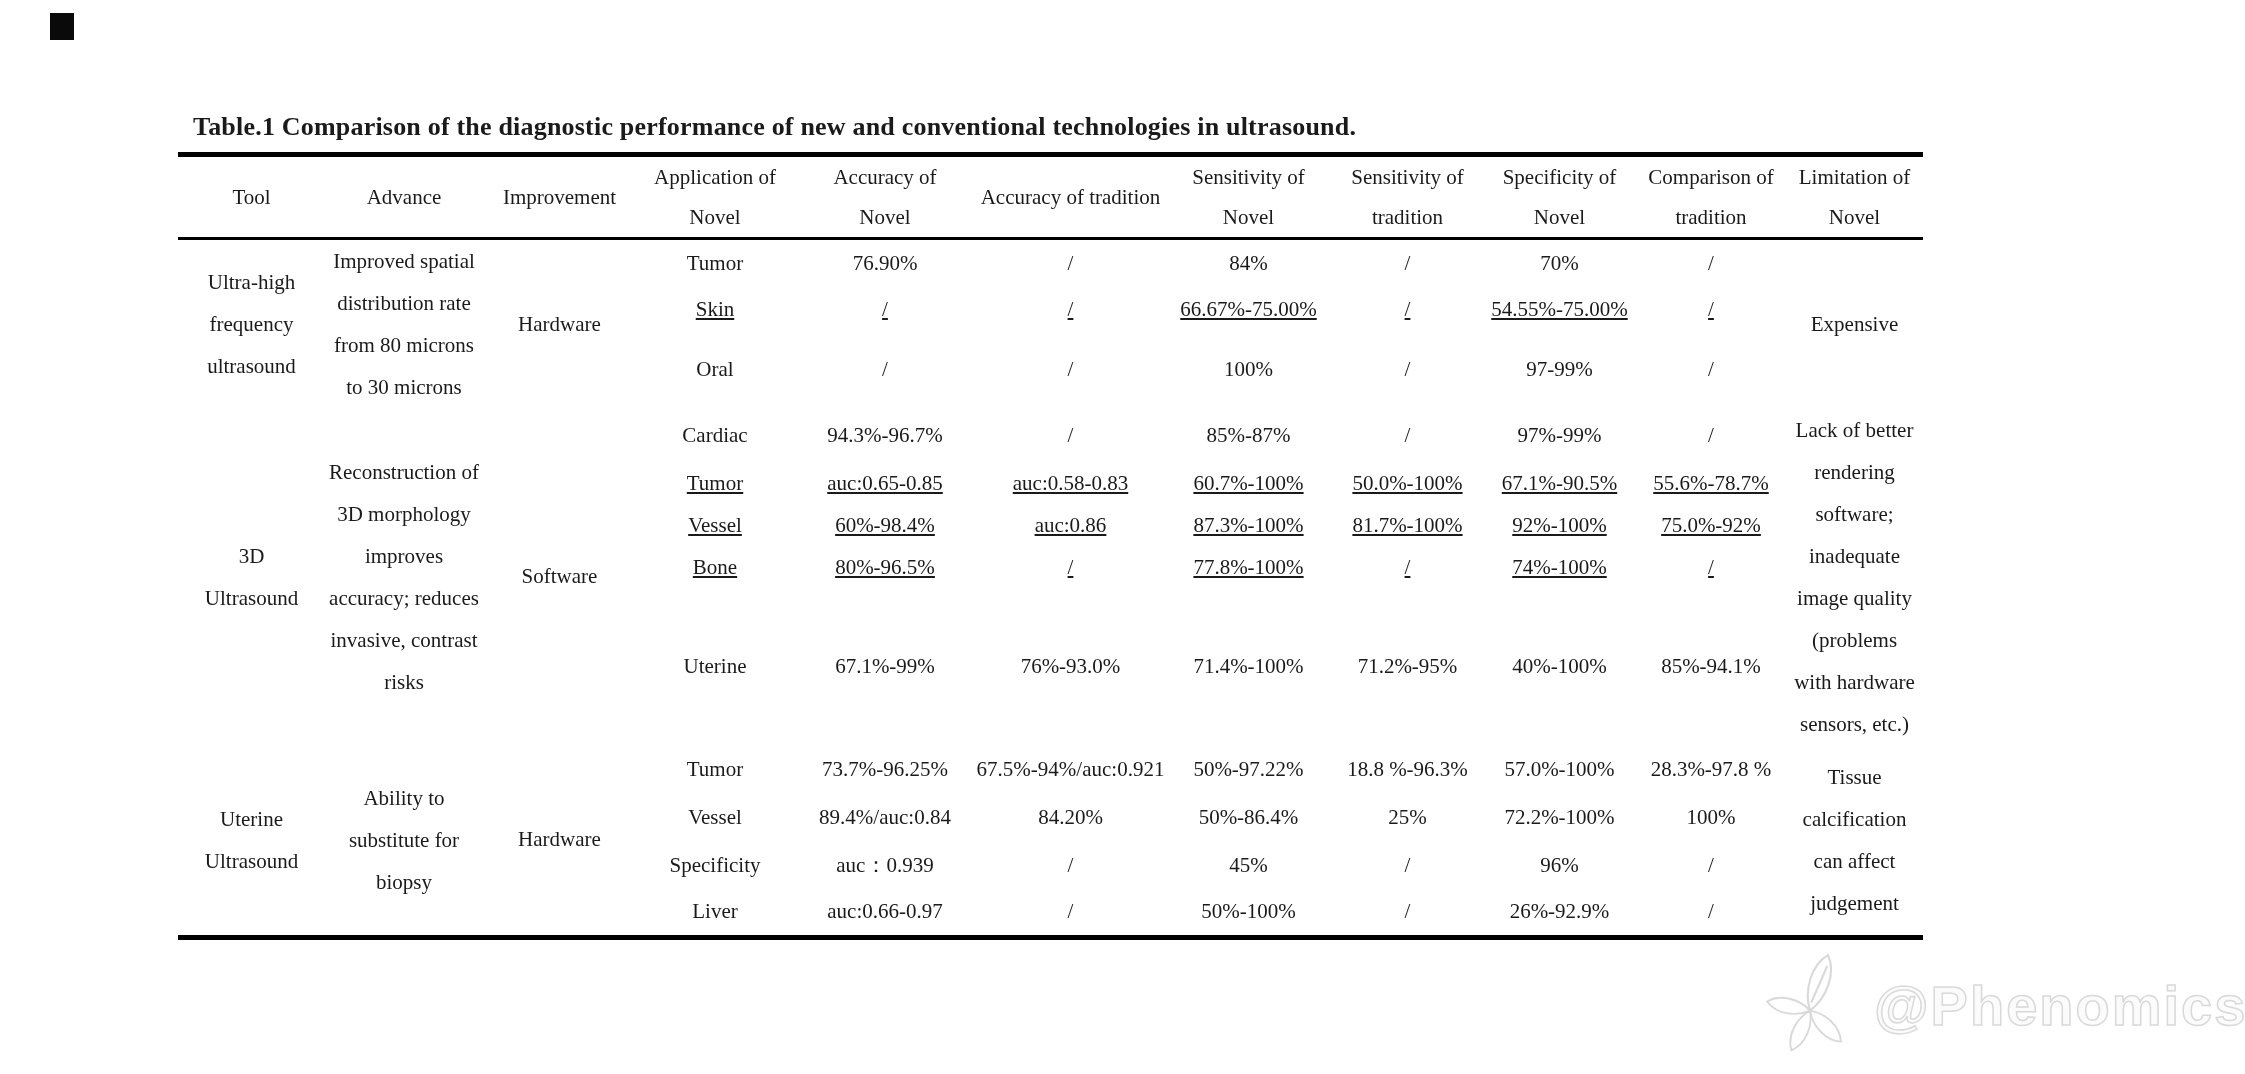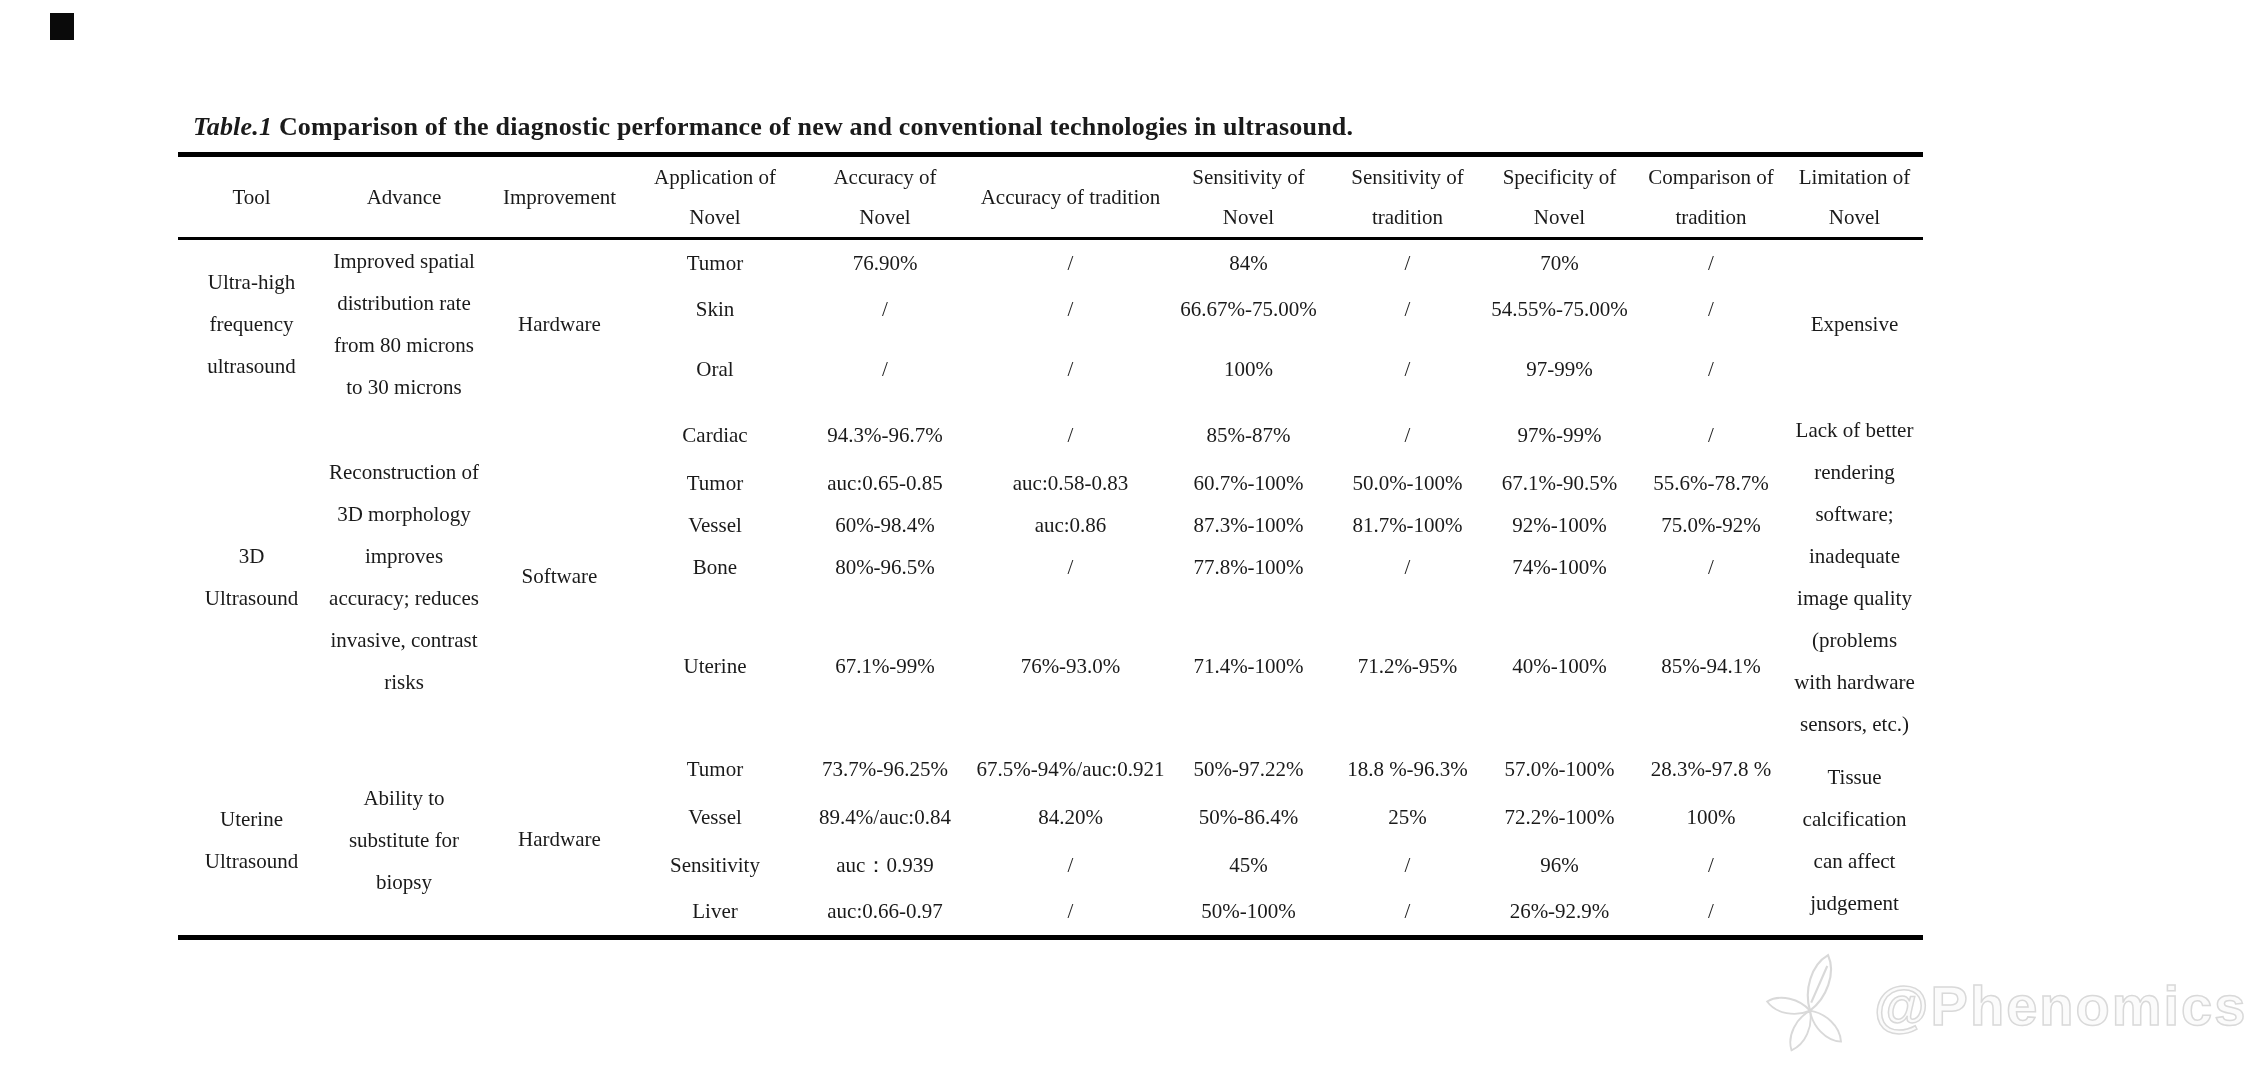--- a/index.html
+++ b/index.html
@@ -16,21 +16,21 @@
   .corner-mark {
     position:absolute; left:50px; top:13px; width:24px; height:27px;
     background:#0a0a0a;
   }
 
   .title {
     position:absolute; left:193px; top:112px;
     font-size:26px; font-weight:bold; white-space:nowrap;
     letter-spacing:0.2px;
   }
-  .title .tlabel { font-style:italic; }
+  .title .tlabel { }
 
   table.paper-table {
     position:absolute; left:178px; top:152px;
     width:1745px;
     border-collapse:collapse; table-layout:fixed;
     border-top:5px solid #000;
     border-bottom:5px solid #000;
   }
   .paper-table th, .paper-table td {
     padding:0; margin:0;
@@ -38,21 +38,21 @@
     font-size:21px; font-weight:normal;
     white-space:nowrap;
     overflow:visible;
   }
   .paper-table thead tr { height:83px; }
   .paper-table thead tr th { border-bottom:3px solid #000; }
   .hl { line-height:40px; }
   .ml div { line-height:42px; }
 
   tr.h46  { height:46px; }
-  tr.h42  { height:42px; }
+  tr.h42  { height:42px;text-decoration:underline; }
   tr.h72  { height:72px; }
   tr.h54  { height:54px; }
   tr.h157 { height:157px; }
   tr.h48  { height:48px; }
 
   .watermark {
     position:absolute; left:1752px; top:946px;
     display:flex; align-items:center;
   }
   .wm-icon { flex:0 0 auto; }
@@ -300,21 +300,21 @@
       <tr class="h48">
         <td>Vessel</td>
         <td>89.4%/auc:0.84</td>
         <td>84.20%</td>
         <td>50%-86.4%</td>
         <td>25%</td>
         <td>72.2%-100%</td>
         <td>100%</td>
       </tr>
       <tr class="h48">
-        <td>Sensitivity</td>
+        <td>Specificity</td>
         <td>auc：0.939</td>
         <td>/</td>
         <td>45%</td>
         <td>/</td>
         <td>96%</td>
         <td>/</td>
       </tr>
       <tr class="h48">
         <td>Liver</td>
         <td>auc:0.66-0.97</td>

